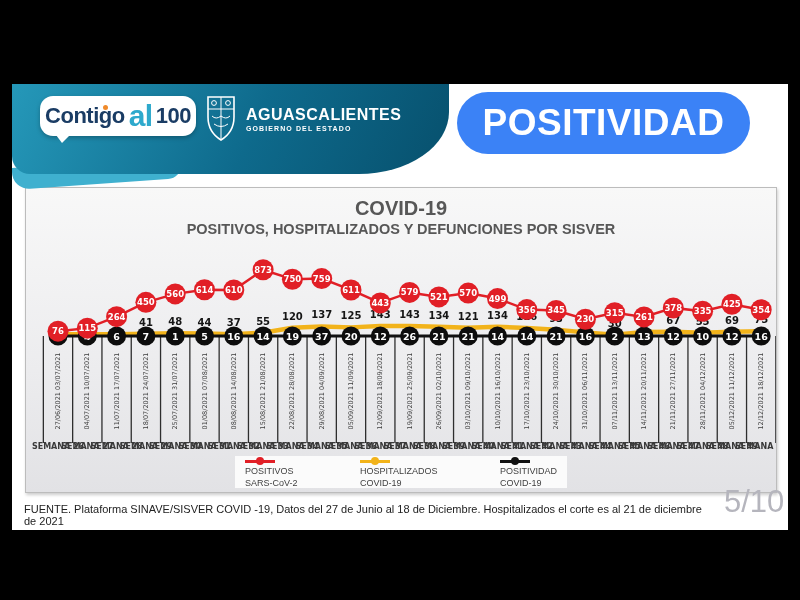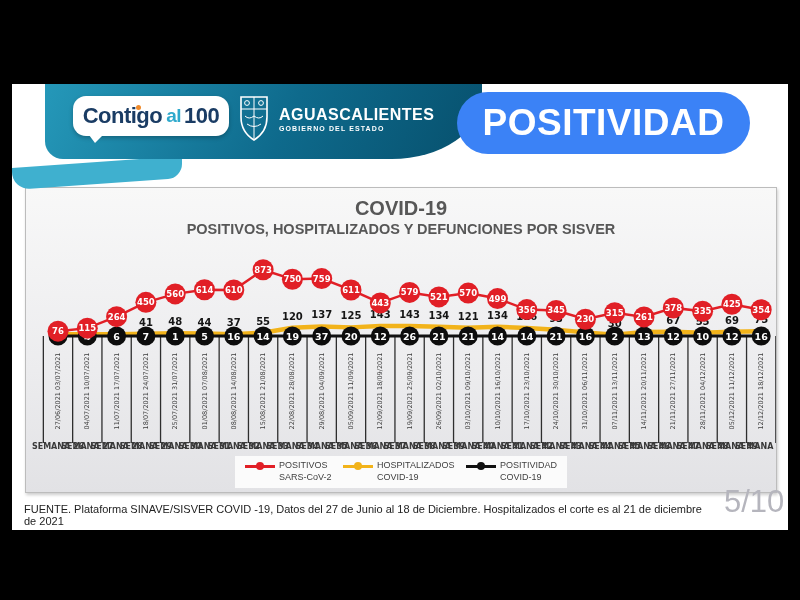--- a/index.html
+++ b/index.html
@@ -1,30 +1,30 @@
 <!DOCTYPE html>
 <html><head>
 <meta charset="utf-8">
 <style>
   html,body{margin:0;padding:0;width:800px;height:600px;background:#000;overflow:hidden;
     font-family:"Liberation Sans", sans-serif;}
   .page{position:absolute;left:12px;top:84px;width:776px;height:446px;background:#fff;}
   
-  .header-band{position:absolute;left:0;top:0;width:437px;height:75px;
+  .header-band{position:absolute;left:0;top:0;width:437px;height:90px;
     background:linear-gradient(115deg,#2598b9 0%,#0e6a8c 55%,#07506d 100%);
-    border-radius:0 0 90px 18px / 0 0 62px 18px;z-index:2;margin-left:33px;}
+    border-radius:0 0 90px 18px / 0 0 62px 18px;z-index:2;}
   .band-accent{position:absolute;left:0;top:78px;width:170px;height:22px;background:#3fb0cf;
     transform:skewY(-4deg);border-radius:0 0 14px 18px;z-index:1;}
   .logo-bubble{position:absolute;left:28px;top:12px;width:156px;height:40px;background:#fff;
     border-radius:13px;display:flex;align-items:center;justify-content:center;
     box-shadow:0 2px 4px rgba(0,0,0,.25);}
   .logo-bubble::after{content:"";position:absolute;left:16px;bottom:-7px;width:0;height:0;
     border-left:6px solid transparent;border-right:8px solid transparent;border-top:8px solid #fff;}
   .lg1,.lg3{font-weight:bold;font-size:22px;color:#1a3c64;letter-spacing:-0.5px;}
-  .lg2{font-weight:bold;font-size:19px;color:#2ea9cc;margin:0 3px 0 4px;letter-spacing:-0.5px;}
+  .lg2{font-weight:bold;font-size:30px;color:#2ea9cc;margin:0 3px 0 4px;letter-spacing:-0.5px;}
   .logo-dot{position:absolute;left:63px;top:9px;width:5px;height:5px;border-radius:50%;background:#f08a2a;}
   .gov{position:absolute;left:192px;top:10px;display:flex;align-items:center;}
   .gov-text{margin-left:8px;color:#fff;}
   .gov-name{font-size:16px;font-weight:bold;letter-spacing:.5px;text-align:right;}
   .gov-sub{font-size:7px;font-weight:bold;letter-spacing:1.1px;margin-top:1px;}
   
   .banner{position:absolute;left:445px;top:8px;width:293px;height:62px;background:#3b82f6;
     border-radius:34px;color:#fff;font-size:37px;font-weight:bold;letter-spacing:.5px;
     display:flex;align-items:center;justify-content:center;z-index:3;}
   .banner-sub{position:absolute;right:45px;top:78px;font-size:13px;font-style:italic;
@@ -32,21 +32,21 @@
   
   .chart-panel{position:absolute;left:13px;top:103px;width:752px;height:306px;
     background:linear-gradient(180deg,#f8f8f8 0%,#ececee 60%,#e2e2e5 100%);
     border:1px solid #bcbcbc;box-sizing:border-box;box-shadow:1px 2px 3px rgba(0,0,0,.2);}
   .chart-title{margin-top:9px;text-align:center;font-size:20px;font-weight:bold;color:#575757;}
   .chart-subtitle{text-align:center;font-size:14.5px;font-weight:bold;color:#575757;margin-top:1px;}
   #chart-svg{position:absolute;left:0;top:52px;}
   .legend{position:absolute;left:50%;transform:translateX(-50%);top:268px;width:332px;height:32px;
     background:#fbfbfb;display:flex;align-items:center;justify-content:space-between;
     padding:0 10px;box-sizing:border-box;}
-  .legend-item{display:flex;align-items:flex-start;}
+  .legend-item{display:flex;align-items:flex-start;flex-direction:column;}
   .sw{position:relative;width:30px;height:9px;margin-top:2px;margin-right:4px;flex:none;}
   .sw-line{position:absolute;left:0;top:3px;width:30px;height:3px;}
   .sw-dot{position:absolute;left:11px;top:0;width:8px;height:8px;border-radius:50%;}
   .legend-label{font-size:9px;color:#3f3f3f;line-height:1.3;}
   
   .footer-source{position:absolute;left:12px;top:419px;width:690px;font-size:11px;color:#222;}
   .footer-page{position:absolute;left:712px;top:400px;font-size:31px;font-weight:300;color:#b5b5bd;}
 </style>
 </head>
 <body>

